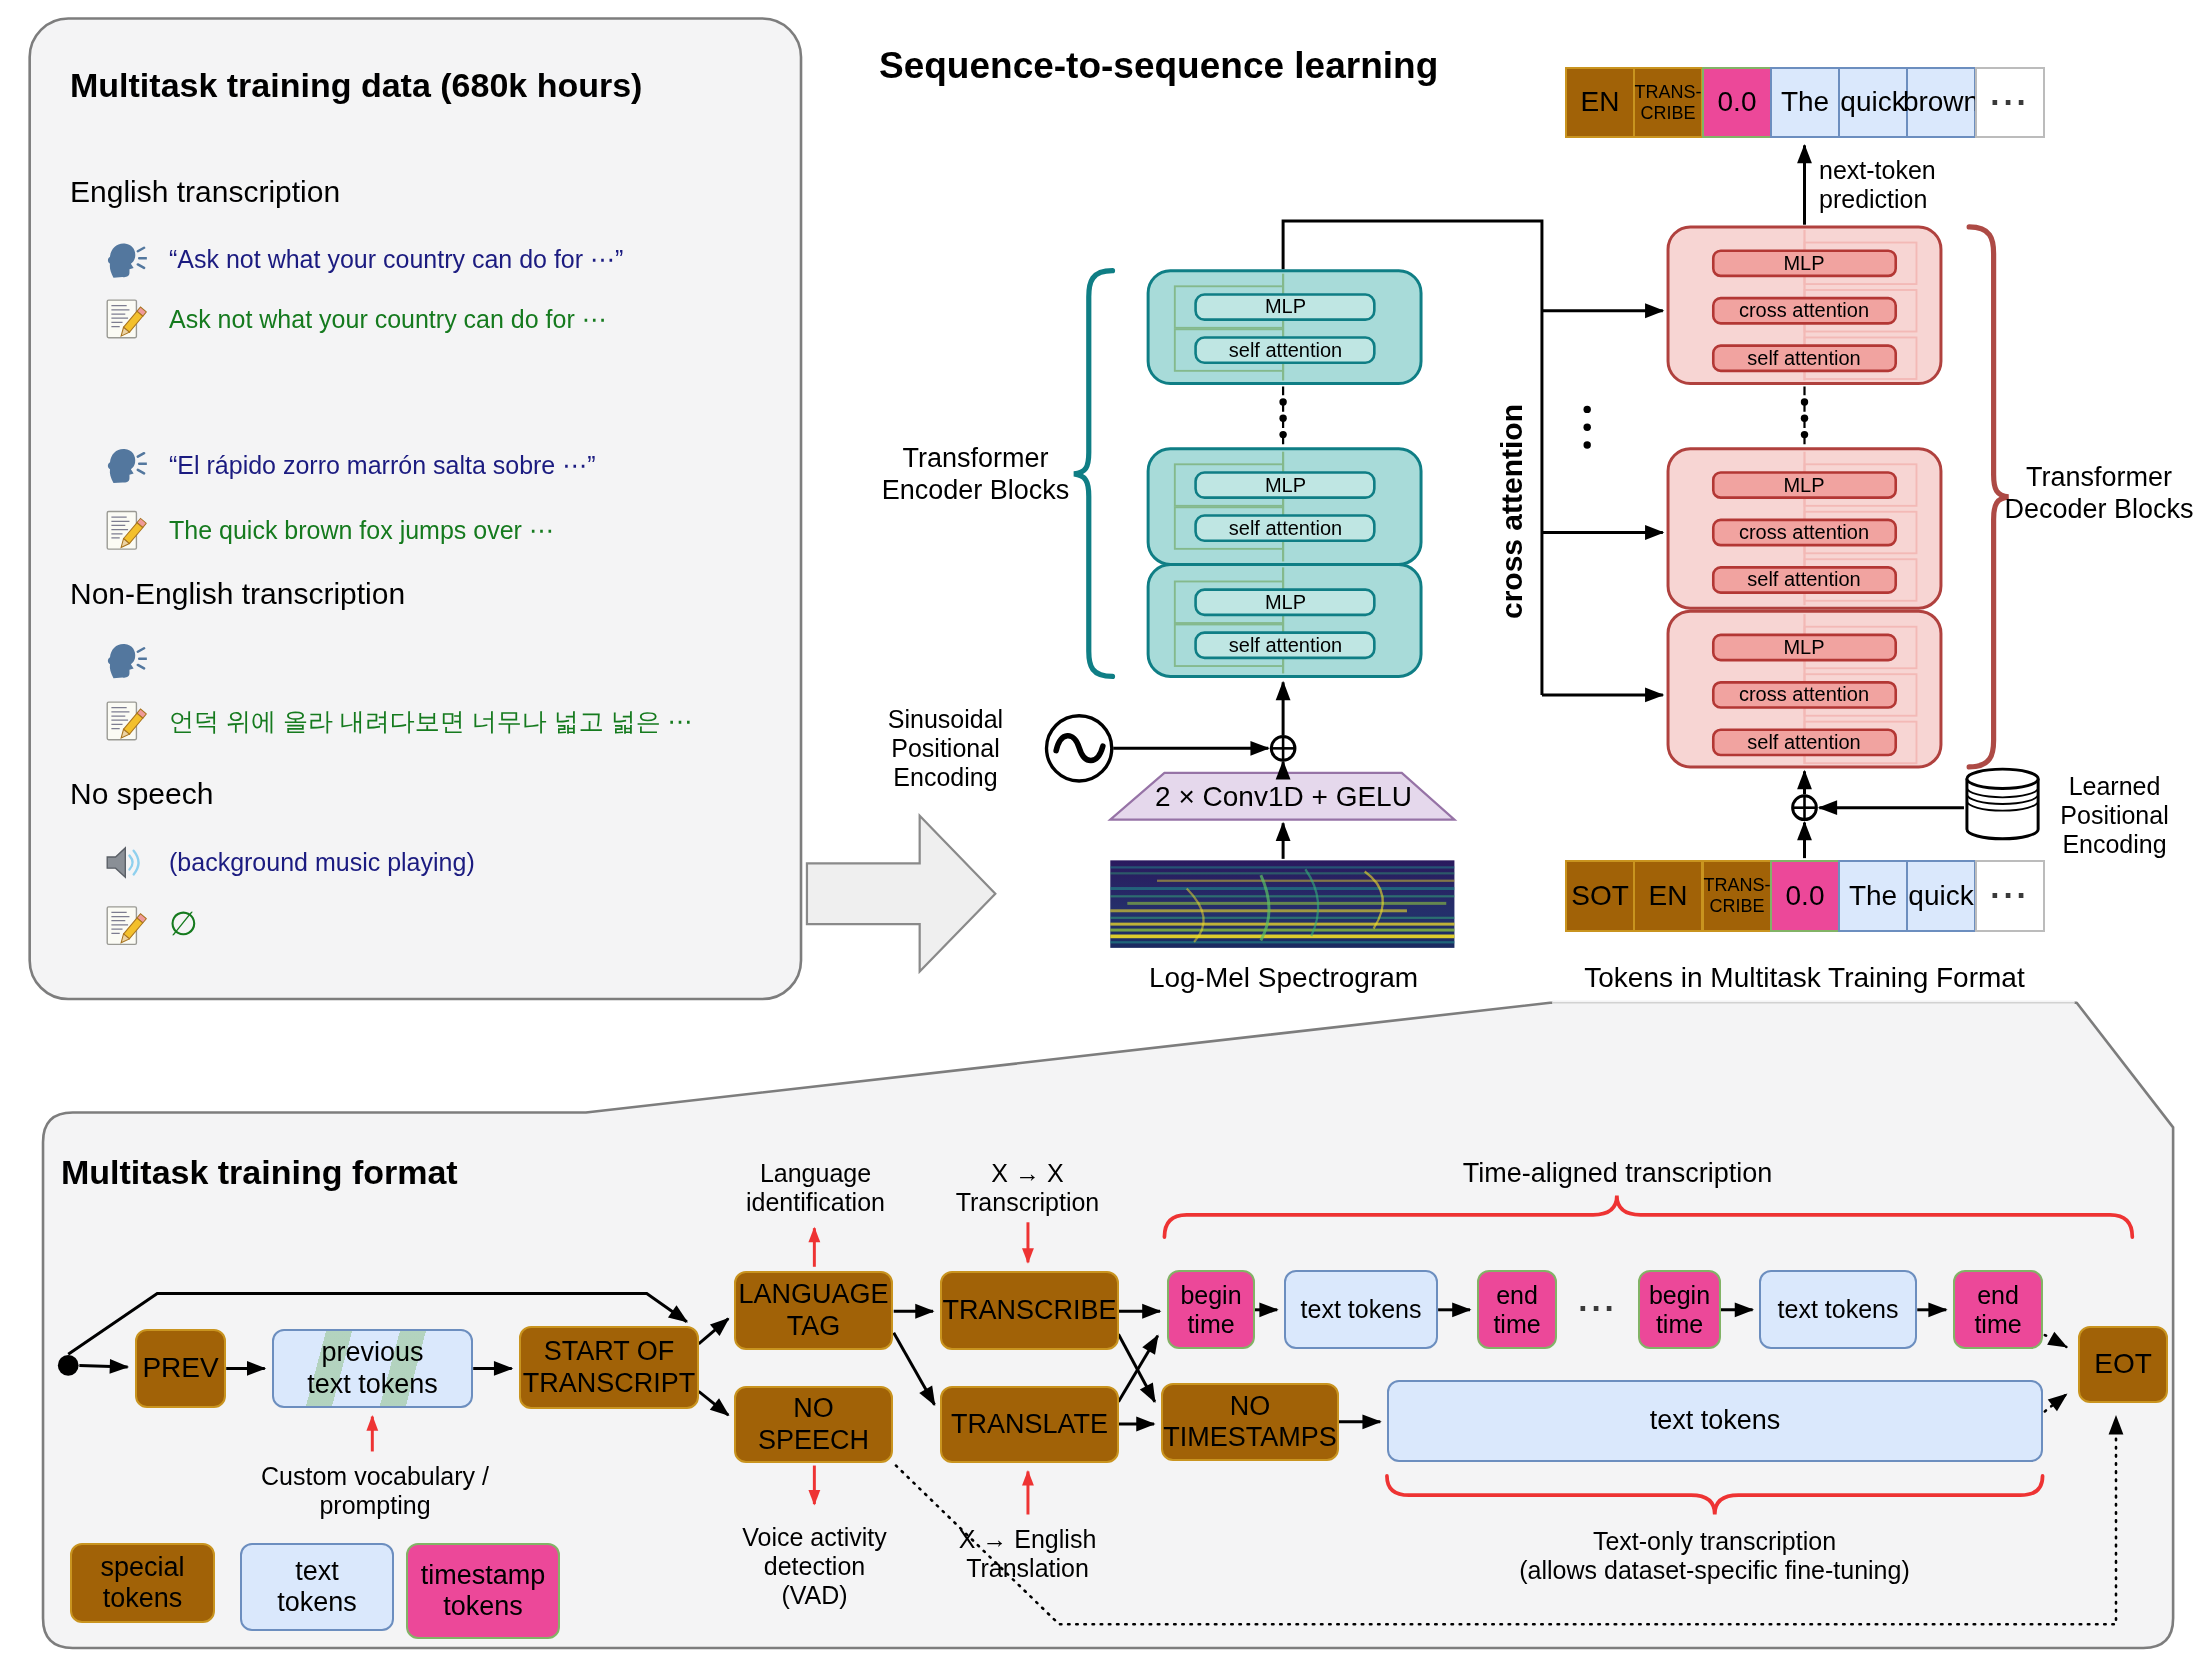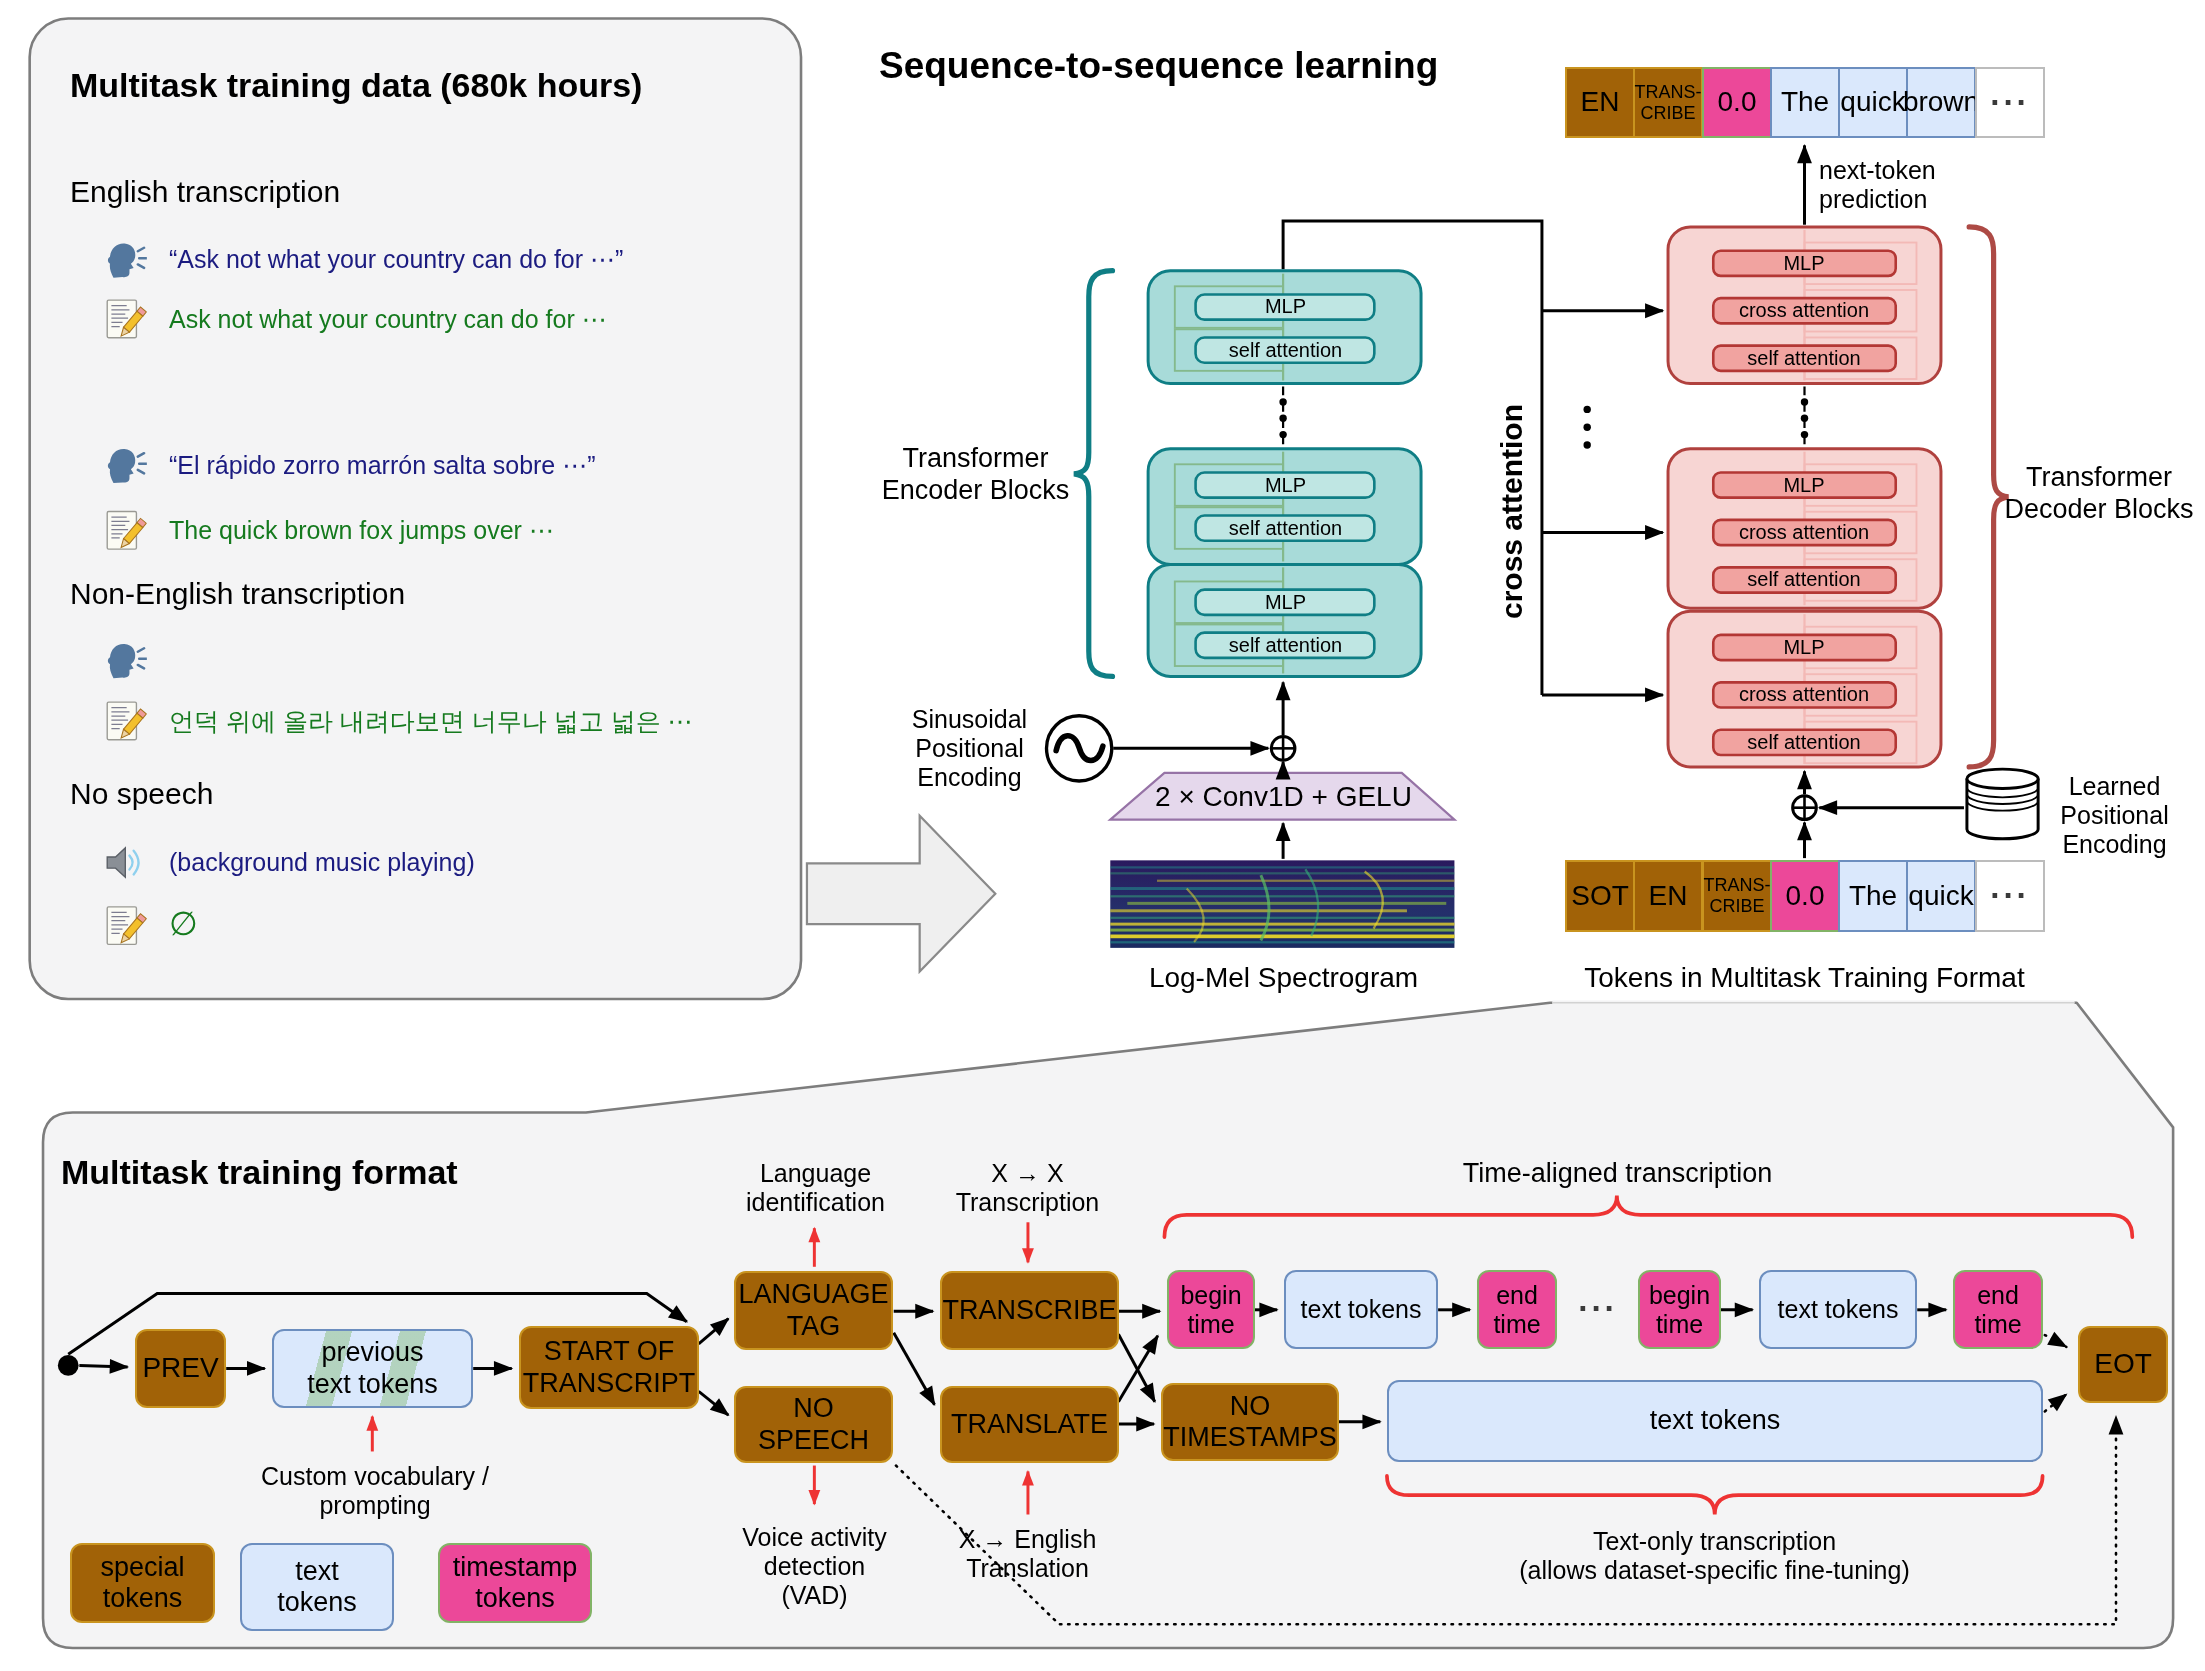--- a/index.html
+++ b/index.html
@@ -306,21 +306,21 @@
 <div class="t f27" style="left:1713px;top:682px;width:182px;height:25px">cross attention</div>
 <div class="t f27" style="left:1713px;top:730px;width:182px;height:25px">self attention</div>
 
 <div class="t f40 sb rot" style="left:1356px;top:493px;width:312px;height:37px">cross attention</div>
 
 <div class="t f36 pre" style="left:864px;top:439px;width:223px;height:71px">Transformer
 Encoder Blocks</div>
 <div class="t f36 pre" style="left:1995px;top:458px;width:208px;height:71px">Transformer
 Decoder Blocks</div>
 
-<div class="t f34 pre" style="left:862px;top:696px;width:215px;height:104px">Sinusoidal
+<div class="t f34 pre" style="left:838px;top:696px;width:215px;height:104px">Sinusoidal
 Positional
 Encoding</div>
 <div class="t f34 pre" style="left:2029px;top:763px;width:171px;height:104px">Learned
 Positional
 Encoding</div>
 
 <div class="t f38" style="left:1152px;top:782px;width:263px;height:30px">2 × Conv1D + GELU</div>
 
 <div class="t f38" style="left:1098px;top:961px;width:371px;height:34px">Log-Mel Spectrogram</div>
 <div class="t f38" style="left:1545px;top:961px;width:519px;height:34px">Tokens in Multitask Training Format</div>
@@ -375,17 +375,17 @@
 <div class="t f34 pre" style="left:245px;top:1458px;width:260px;height:65px">Custom vocabulary /
 prompting</div>
 <div class="t f36" style="left:1395px;top:1157px;width:445px;height:33px">Time-aligned transcription</div>
 <div class="t f34 pre" style="left:1492px;top:1522px;width:445px;height:68px">Text-only transcription
 (allows dataset-specific fine-tuning)</div>
 
 <div class="box special f36 pre" style="left:70px;top:1543px;width:145px;height:80px">special
 tokens</div>
 <div class="box textt f36 pre" style="left:240px;top:1543px;width:154px;height:88px">text
 tokens</div>
-<div class="box ts f36 pre" style="left:438px;top:1543px;width:154px;height:80px">timestamp
+<div class="box ts f36 pre" style="left:406px;top:1543px;width:154px;height:96px">timestamp
 tokens</div>
 
 </div>
 
 
 </body></html>

